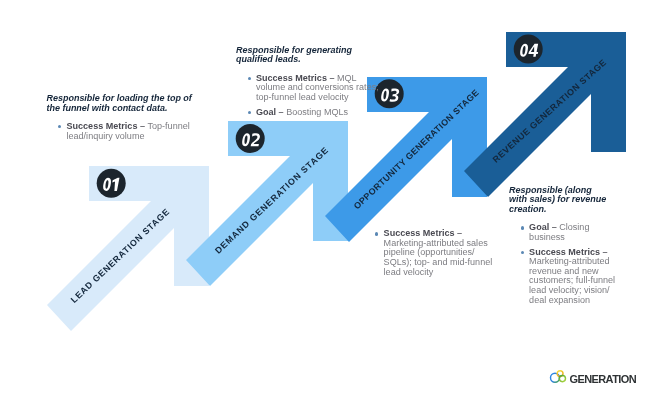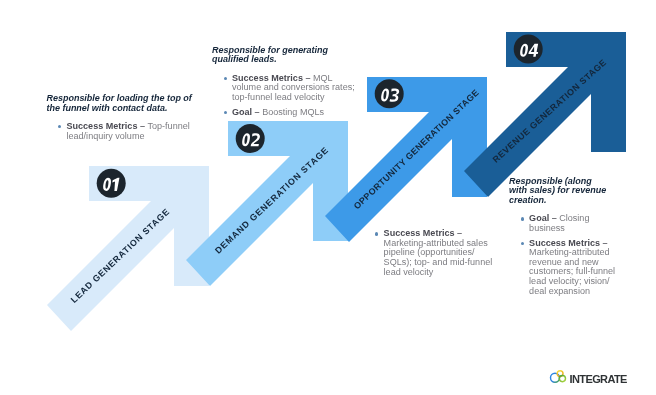--- a/index.html
+++ b/index.html
@@ -14,23 +14,23 @@
   #sl1{letter-spacing:0.72px;}
   #sl2{letter-spacing:0.845px;}
   #sl3{letter-spacing:0.425px;}
   #sl4{letter-spacing:0.555px;}
 
   .badge-circle{fill:#1c252d;}
   .badge-num{fill:#ffffff;}
 
   .note{position:absolute;}
   .note.n1{left:46.5px;top:94.2px;width:150px;}
-  .note.n2{left:212px;top:45.9px;width:145px;}
+  .note.n2{left:236px;top:45.9px;width:145px;}
   .note.n3{left:363.6px;top:229.3px;width:133px;}
-  .note.n4{left:509.1px;top:177px;width:110px;}
+  .note.n4{left:509.1px;top:186px;width:110px;}
   .note.n4 .hd{width:100px;}
   .logo{left:548px;top:366px;}
   .note .hd{font-family:"Liberation Sans",sans-serif;font-weight:bold;font-style:italic;
      font-size:9px;line-height:9.4px;color:#15263a;letter-spacing:-0.02px;
      margin:0 0 9px 0;}
   .note ul{margin:0;padding:0;list-style:none;}
   .note li{position:relative;padding-left:20px;font-size:9.05px;line-height:9.6px;
      color:#7d7d82;margin-bottom:5.2px;font-family:"Liberation Sans",sans-serif;}
   .note li .dot{position:absolute;left:11.6px;top:3.1px;width:3.2px;height:3.2px;
      border-radius:50%;background:#5b88b4;}
@@ -143,16 +143,16 @@
         <linearGradient id="gg" x1="0" y1="0" x2="0.8" y2="1">
           <stop offset="0" stop-color="#3f9b3c"></stop>
             <stop offset="0.5" stop-color="#7cbe3a"></stop>
             <stop offset="1" stop-color="#a6d13c"></stop>
         </linearGradient>
       </defs>
       <circle cx="7.0" cy="11.7" r="4.5" fill="none" stroke="url(#gb)" stroke-width="1.45"></circle>
       <circle cx="12.1" cy="7.6" r="2.9" fill="none" stroke="url(#gy)" stroke-width="1.45"></circle>
       <circle cx="14.4" cy="12.6" r="3.1" fill="none" stroke="url(#gg)" stroke-width="1.45"></circle>
     </svg>
-    <span class="word">INTEGRATE</span>
+    <span class="word">GENERATION</span>
   </div>
 
 </div>
 
 </body></html>

